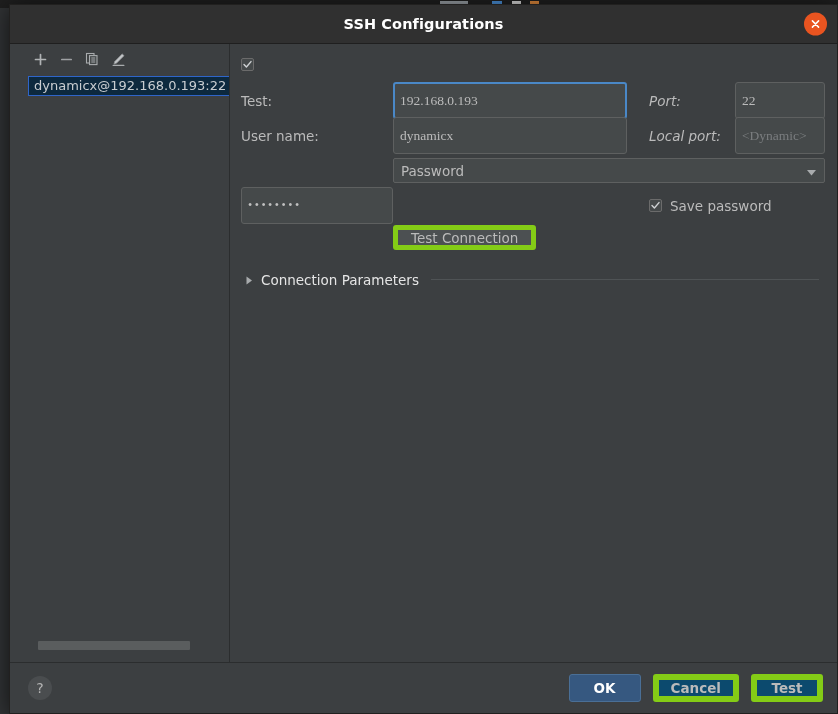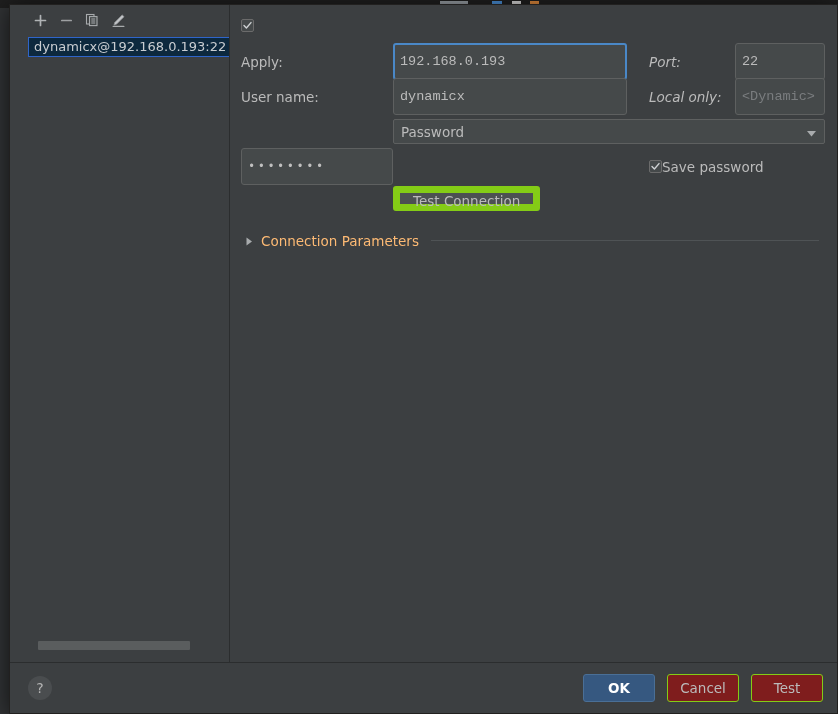--- a/index.html
+++ b/index.html
@@ -197,21 +197,21 @@
   .tfield {
     height: 37px;
     background: #45494a;
     border: 1px solid #5e6060;
     border-radius: 3px;
     color: #bbbbbb;
     font-size: 13.5px;
     padding: 0 6px;
     width: 100%;
     outline: none;
-    font-family: Liberation Mono, monospace;
+    font-family: Liberation Serif, serif;
   }
   .tfield.focused {
     border: 2px solid #4a88c7;
     background: #45494a;
     padding: 0 5px;
   }
   .tfield.placeholder { color: #7a7d7f; }
   .tfield.pwd { letter-spacing: 2.5px; font-size: 12px; color: #c0c0c0; }
 
   .combo {
@@ -227,43 +227,43 @@
     cursor: pointer;
     position: relative;
   }
   .combo-arrow {
     position: absolute; right: 8px; top: 50%;
     transform: translateY(-50%);
   }
 
   .savepwd-cell {
     grid-column: 4 / span 2;
-    display: flex; align-items: center; 
+    display: flex; align-items: center; gap: 8px;
     padding-left: 10px;
   }
 
   .testrow { margin-top: 2px; margin-left: 152px; }
   .btn-test {
     height: 25px;
     padding: 0 13px;
     background: #4c5052;
-    border: 7px solid #84cc16;
+    border: 5px solid #84cc16;
     border-radius: 3px;
     color: #bbbbbb;
     font-size: 13.5px;
     cursor: pointer;
     font-family: inherit;
   }
 
   .section-header {
     display: flex; align-items: center; gap: 8px;
     margin: 20px 0 0 5px;
     cursor: pointer;
   }
-  .sec-title { color: #fdba74; font-size: 13.5px; white-space: nowrap; }
+  .sec-title { color: #e5e5e5; font-size: 13.5px; white-space: nowrap; }
   .sec-rule { flex: 1 1 auto; height: 1px; background: #4f5355; margin-left: 4px; }
 
   
   .footer {
     flex: 0 0 51px;
     height: 51px;
     background: #3c3f41;
     border-top: 1px solid #2b2d2e;
     display: flex;
     align-items: center;
@@ -282,24 +282,25 @@
   }
   .footer-spacer { flex: 1 1 auto; }
   .fbtn {
     height: 28px;
     min-width: 72px;
     margin-left: 12px;
     border-radius: 3px;
     font-size: 13.5px;
     cursor: pointer;
     font-family: inherit;
-    border: 1px solid #84cc16;
-    background: #7f1d1d;
+    border: 6px solid #84cc16;
+    background: #0c4a6e;
     color: #bbbbbb;
     padding: 0 12px;
+    font-weight: bold;
   }
   .fbtn.primary {
     background: #365880;
     border: 1px solid #4a6f96;
     color: #ffffff;
     font-weight: bold;
   }
 </style>
 </head>
 <body>
@@ -348,20 +349,28 @@
       <div class="bg-line" style="top: 632px;">a</div>
       <div class="bg-line" style="top: 651px;">T</div>
       <div class="bg-line" style="top: 670px;">c</div>
       <div class="bg-line" style="top: 689px;">r</div>
       <div class="bg-line" style="top: 708px;">e</div>
     </div>
 </div>
 
 <div class="dialog">
 
+  <div class="titlebar">
+    <div class="titlebar-title">SSH Configurations</div>
+    <button class="close-btn" title="Close">
+      <svg width="11" height="11" viewBox="0 0 11 11" aria-hidden="true">
+        <path d="M2.4 2.4 L8.6 8.6 M8.6 2.4 L2.4 8.6" stroke="#ffffff" stroke-width="1.5" stroke-linecap="round"></path>
+      </svg>
+    </button>
+  </div>
 
   <div class="dialog-body">
 
     <div class="left-pane">
 
       <div class="lp-toolbar">
         <button class="tb-btn" title="Add">
           <svg width="13" height="13" viewBox="0 0 13 13">
             <path d="M6.5 1.5 V11.5 M1.5 6.5 H11.5" stroke="#b0b3b5" stroke-width="1.7" stroke-linecap="round"></path>
           </svg>
@@ -400,30 +409,30 @@
       <div class="row-check-top">
         <span class="chk">
           <svg width="9" height="9" viewBox="0 0 9 9">
             <path d="M1 4.6 L3.4 7 L8 1.6" fill="none" stroke="#cfd2d4" stroke-width="1.4" stroke-linecap="round" stroke-linejoin="round"></path>
           </svg>
         </span>
       </div>
 
       <div class="formgrid">
 
-        <div class="flabel">Apply:</div>
+        <div class="flabel">Test:</div>
         <input class="tfield focused" type="text" value="192.168.0.193" style="">
         <div></div>
         <div class="flabel right-col">Port:</div>
         <input class="tfield" type="text" value="22" style="">
 
         <div class="flabel">User name:</div>
         <input class="tfield" type="text" value="dynamicx" style="">
         <div></div>
-        <div class="flabel right-col">Local only:</div>
+        <div class="flabel right-col">Local port:</div>
         <input class="tfield placeholder" type="text" value="&lt;Dynamic&gt;" style="">
 
         <div class="combo">
           <span>Password</span>
           <span class="combo-arrow">
             <svg width="9" height="6" viewBox="0 0 9 6">
                 <path d="M0 0 L9 0 L4.5 5.6 Z" fill="#a8abad"></path>
               </svg>
           </span>
         </div>

